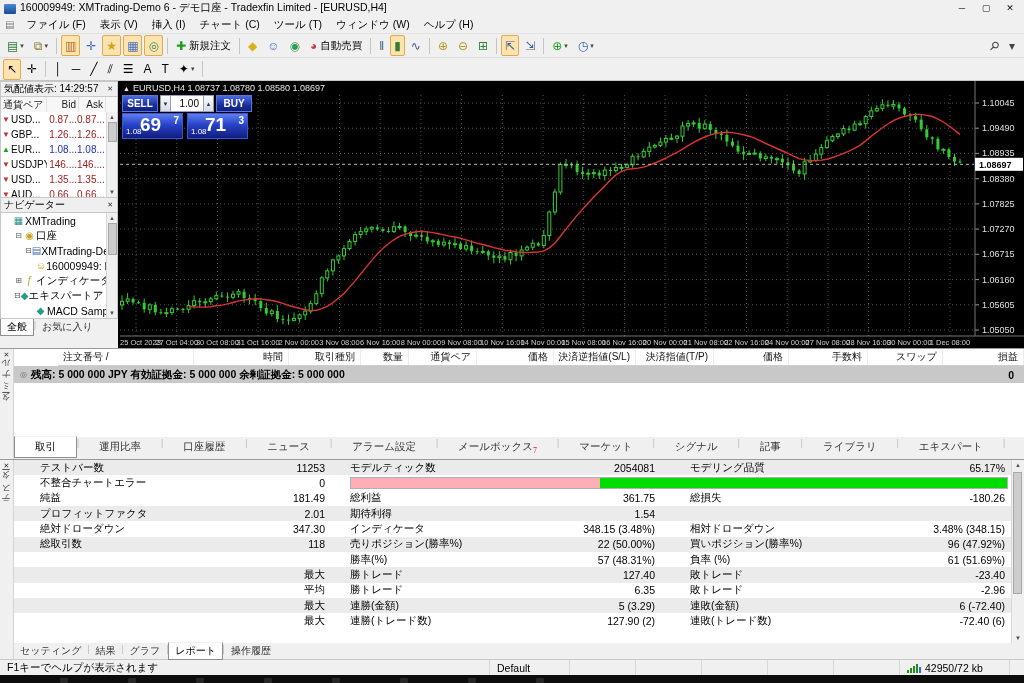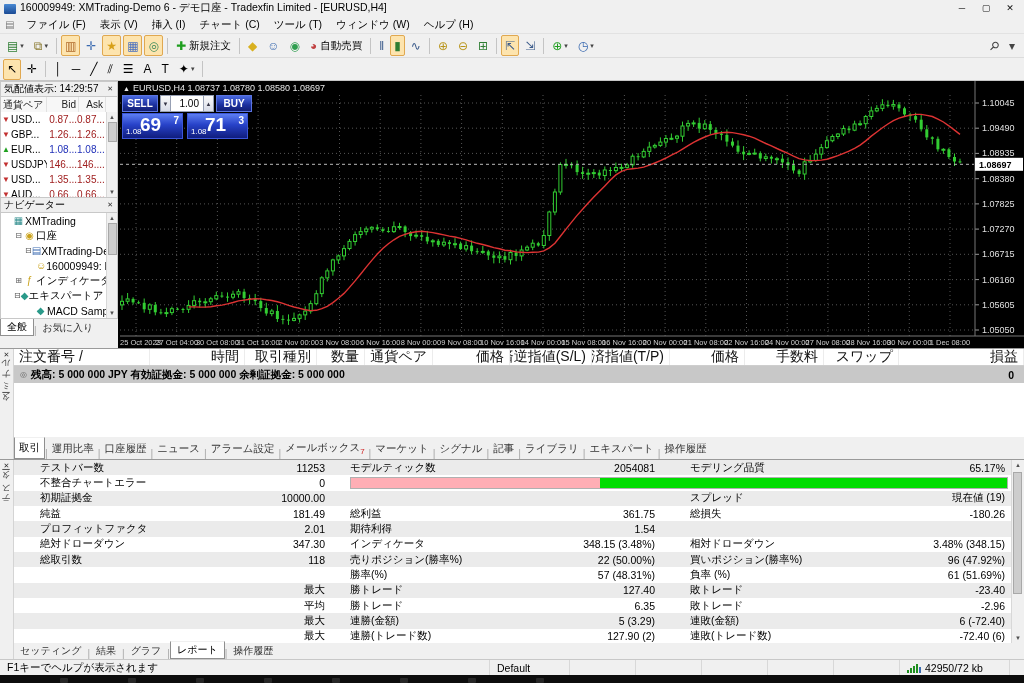--- a/index.html
+++ b/index.html
@@ -49,21 +49,21 @@
   .vs-btn{font-size:6px;color:#505050;height:10px;line-height:10px;width:100%;text-align:center;}
   .vs-track{flex:1;width:100%;position:relative;}
   .vs-thumb{position:absolute;left:1px;width:7px;background:#cdcdcd;border:1px solid #a8a8a8;}
   .nv-body{height:105px;background:#fff;border-left:1px solid #c8c8c8;border-right:1px solid #c8c8c8;border-bottom:1px solid #c8c8c8;position:relative;overflow:hidden;}
   .nv-row{display:flex;align-items:center;height:15px;font-size:10.5px;white-space:nowrap;}
   .nv-exp{width:9px;font-size:8px;color:#555;text-align:center;}
   .nv-ico{width:13px;font-size:10px;text-align:center;}
   .ic-platform{color:#2a8a8a;} .ic-accounts{color:#caa21a;} .ic-server{color:#3a6ab0;}
   .ic-account{color:#caa21a;} .ic-indicator{color:#caa21a;} .ic-expert{color:#2a9a8a;}
   
-  .tabbar{display:flex;align-items:flex-end;background:#f0f0f0;font-size:10px;color:#333;}
+  .tabbar{display:flex;align-items:flex-start;background:#f0f0f0;font-size:10px;color:#333;font-family:Liberation Serif, serif;}
   .tab{padding:1px 6px;white-space:nowrap;}
   .tab.active{background:#fff;border:1px solid #8f8f8f;border-top-color:#f0f0f0;margin-top:-1px;color:#000;}
   .tabdiv{color:#a8a8a8;}
   .tab-badge{color:#d02020;font-size:8px;vertical-align:sub;}
   
   .chartwrap{position:relative;width:906px;height:267px;background:#000;}
   .ohlc{position:absolute;left:5px;top:2px;color:#e8e8e8;font-size:9px;white-space:nowrap;}
   .ohlc .tri{font-size:7px;margin-right:3px;}
   .oneclick{position:absolute;left:4px;top:14px;width:130px;}
   .oc-row1{display:flex;height:17px;}
@@ -76,30 +76,30 @@
   .oc-panel.sellp{margin-right:4px;}
   .oc-small{position:absolute;left:3px;bottom:2px;font-size:8px;}
   .oc-big{position:absolute;left:17px;top:0px;font-size:19px;font-weight:bold;letter-spacing:0px;}
   .oc-sup{position:absolute;right:3px;top:1px;font-size:10px;font-weight:bold;}
   
   .terminal{height:111px;display:flex;background:#fff;border-top:1px solid #9a9a9a;box-sizing:border-box;}
   .vstrip{width:13px;background:#f0f0f0;border-right:1px solid #d4d4d4;display:flex;flex-direction:column;align-items:center;flex-shrink:0;}
   .vs-close{font-size:7px;color:#333;height:11px;line-height:11px;}
   .vs-label{writing-mode:vertical-rl;transform:rotate(180deg);font-size:9px;color:#444;letter-spacing:1px;margin-top:2px;}
   .t-content{flex:1;display:flex;flex-direction:column;min-width:0;}
-  .t-colhdr{display:flex;height:16px;border-bottom:1px solid #cecece;background:#fff;font-size:14px;color:#111;align-items:stretch;}
+  .t-colhdr{display:flex;height:16px;border-bottom:1px solid #cecece;background:#fff;font-size:10px;color:#111;align-items:stretch;margin-left:44px;}
   .t-col{border-right:1px solid #ececec;display:flex;align-items:center;justify-content:flex-end;padding:0 5px;box-sizing:border-box;white-space:nowrap;overflow:hidden;}
   .t-col.first{justify-content:flex-start;}
   .t-col.last{flex:1;}
   .t-balance{display:flex;height:17px;background:#c8c8c8;align-items:center;font-weight:bold;font-size:10.5px;white-space:nowrap;}
   .t-bal-icon{font-size:8px;color:#666;padding:0 4px 0 6px;font-weight:normal;}
   .t-bal-right{margin-left:auto;padding-right:10px;}
   .t-body{flex:1;background:#fff;}
   .t-tabs{height:22px;font-size:10.5px;}
-  .t-tabs .tab{padding:3px 4px;}
+  .t-tabs .tab{padding:3px 20px;}
   
   .tester{height:200px;display:flex;border-top:1px solid #9a9a9a;background:#fff;box-sizing:border-box;}
   .ts-content{flex:1;display:flex;flex-direction:column;min-width:0;}
   .ts-rows{position:relative;flex:1;overflow:hidden;}
   .ts-row{display:flex;height:15.33px;align-items:center;font-size:10.5px;white-space:nowrap;}
   .ts-row.alt{background:#ebebeb;}
   .ts-c1{width:180px;padding-left:26px;box-sizing:content-box;overflow:hidden;}
   .ts-c2{width:105px;text-align:right;}
   .ts-c3{width:175px;margin-left:25px;overflow:hidden;}
   .ts-c4{width:130px;text-align:right;}
@@ -867,28 +867,20 @@
             <span class="ts-c6">65.17%</span>
           </div>
           <div class="ts-row">
             <span class="ts-c1">不整合チャートエラー</span>
             <span class="ts-c2">0</span>
             <span class="q-bar">
               <span class="q-pink" style="width: 38%; background: rgb(255, 174, 181);"></span>
               <span class="q-green" style="width: 62%; background: rgb(0, 221, 0);"></span>
             </span>
           </div>
-          <div class="ts-row alt">
-            <span class="ts-c1">初期証拠金</span>
-            <span class="ts-c2">10000.00</span>
-            <span class="ts-c3"></span>
-            <span class="ts-c4"></span>
-            <span class="ts-c5">スプレッド</span>
-            <span class="ts-c6">現在値 (19)</span>
-          </div>
           <div class="ts-row">
             <span class="ts-c1">純益</span>
             <span class="ts-c2">181.49</span>
             <span class="ts-c3">総利益</span>
             <span class="ts-c4">361.75</span>
             <span class="ts-c5">総損失</span>
             <span class="ts-c6">-180.26</span>
           </div>
           <div class="ts-row alt">
             <span class="ts-c1">プロフィットファクタ</span>

